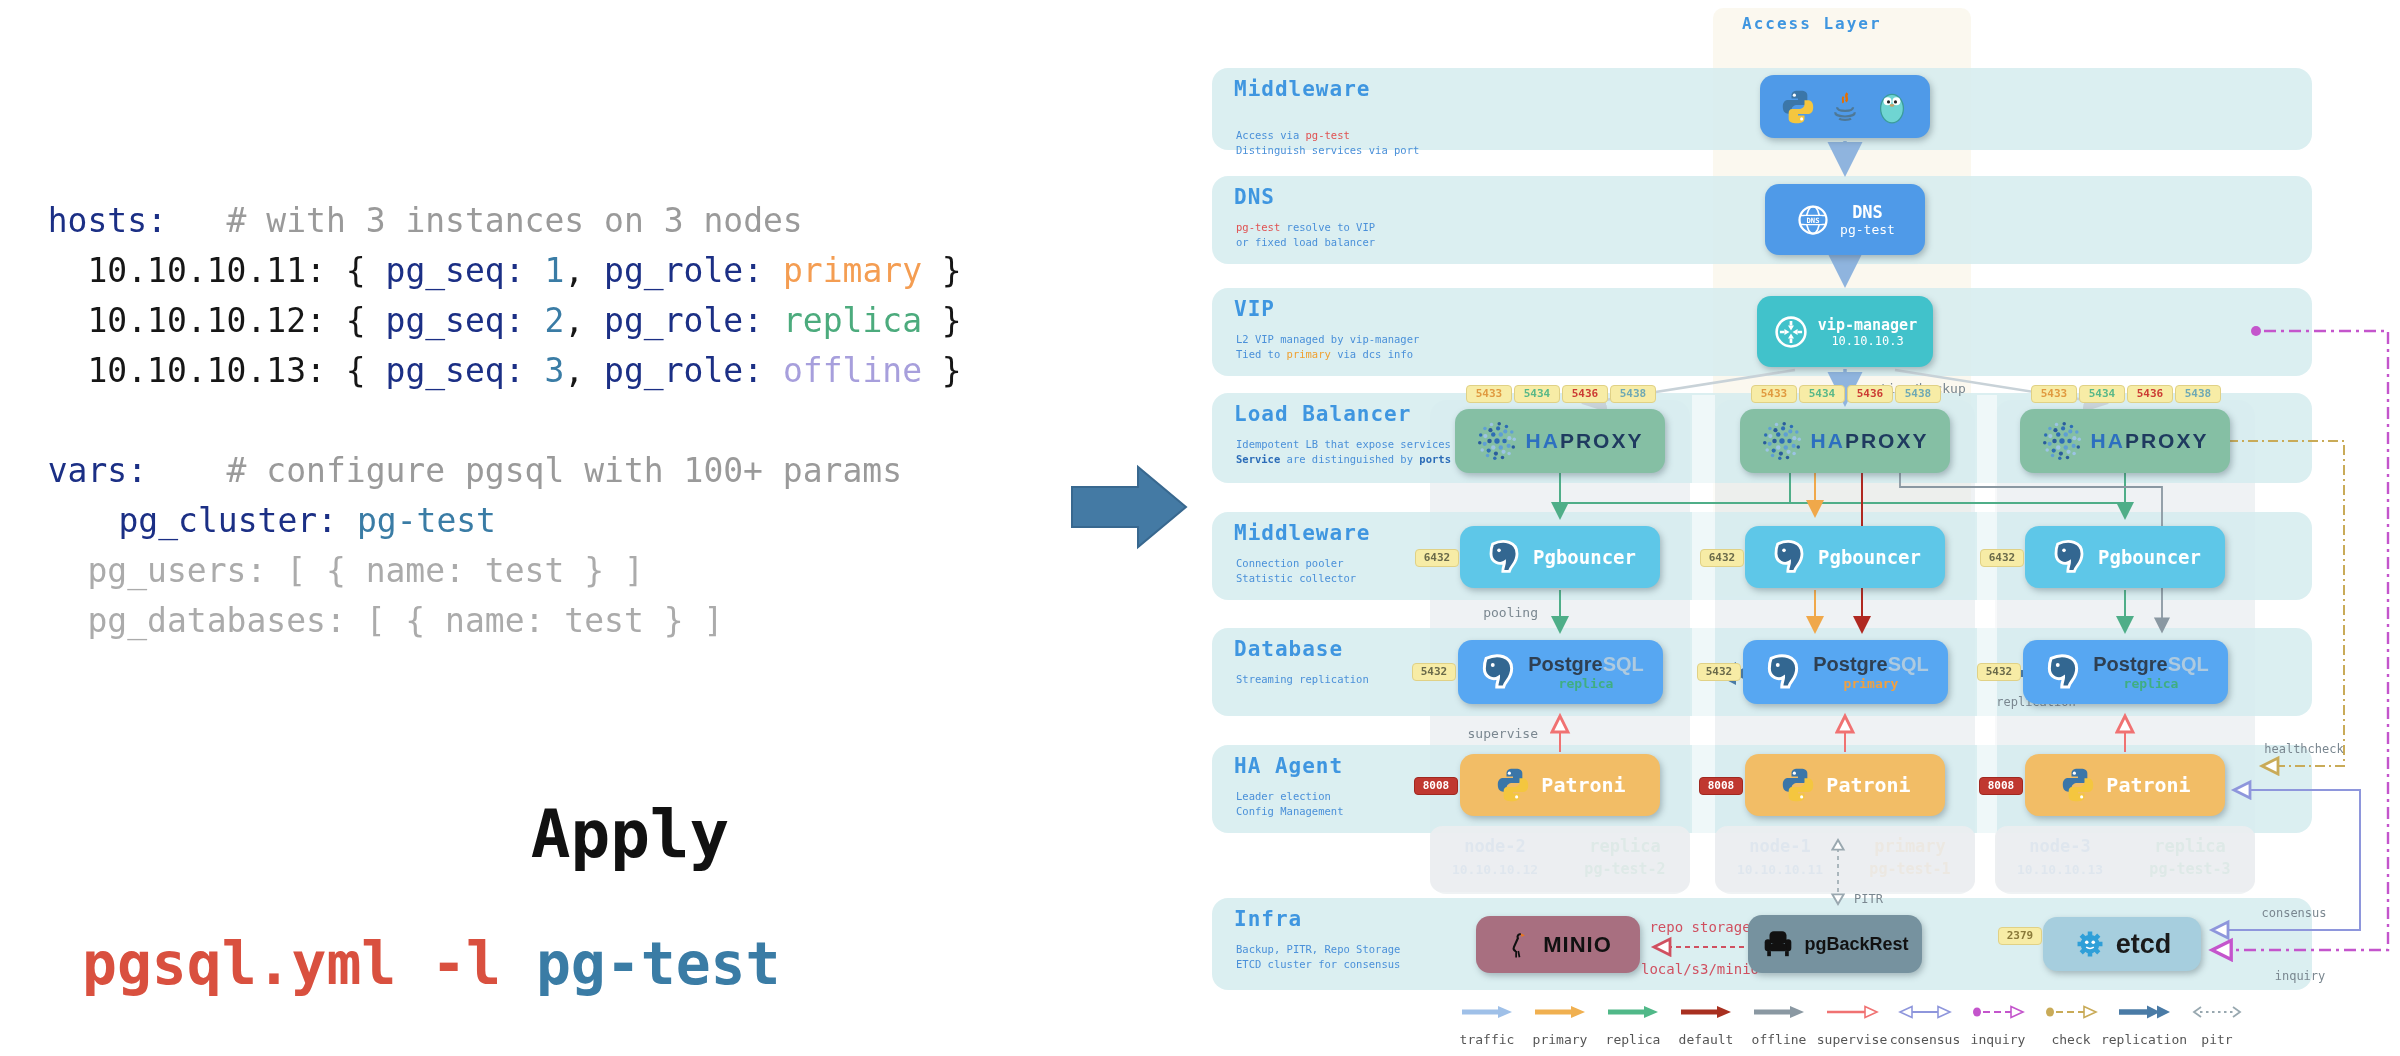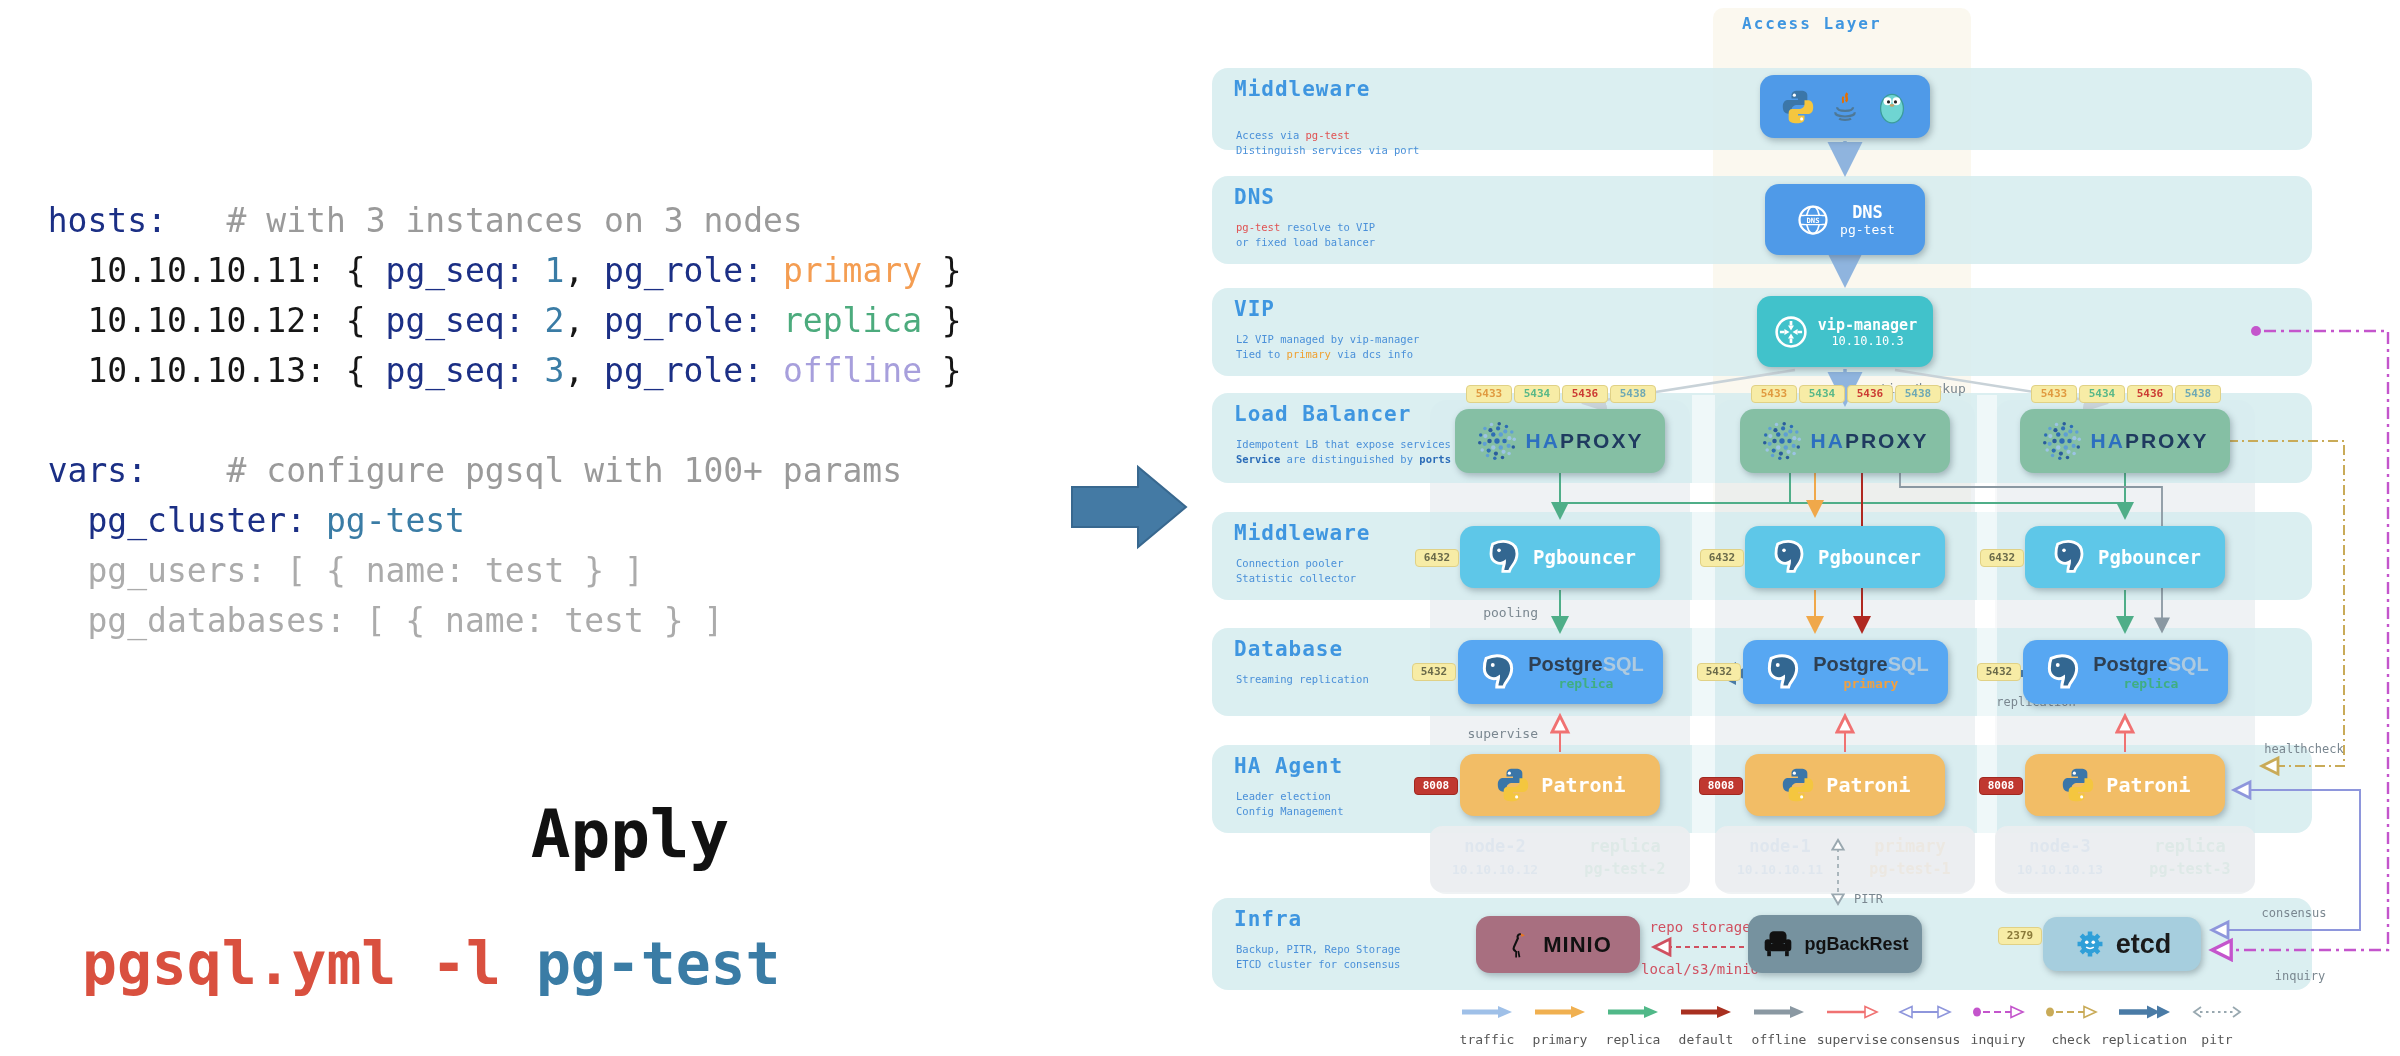--- a/index.html
+++ b/index.html
@@ -35,21 +35,21 @@
 <div id="stage">
 
 
   <div class="abs" id="code-block" style="left:8px;top:196px;">
       <div class="codeline"><span style="color: rgb(22, 22, 22);">  </span><span style="color: rgb(27, 47, 133);">hosts:</span><span style="color: rgb(154, 154, 154);">   # with 3 instances on 3 nodes</span></div>
       <div class="codeline"><span style="color: rgb(22, 22, 22);">    </span><span style="color: rgb(22, 22, 22);">10.10.10.11:</span><span style="color: rgb(22, 22, 22);"> { </span><span style="color: rgb(27, 47, 133);">pg_seq:</span><span style="color: rgb(22, 22, 22);"> </span><span style="color: rgb(58, 124, 165);">1</span><span style="color: rgb(22, 22, 22);">, </span><span style="color: rgb(27, 47, 133);">pg_role:</span><span style="color: rgb(22, 22, 22);"> </span><span style="color: rgb(244, 157, 82);">primary</span><span style="color: rgb(22, 22, 22);"> }</span></div>
       <div class="codeline"><span style="color: rgb(22, 22, 22);">    </span><span style="color: rgb(22, 22, 22);">10.10.10.12:</span><span style="color: rgb(22, 22, 22);"> { </span><span style="color: rgb(27, 47, 133);">pg_seq:</span><span style="color: rgb(22, 22, 22);"> </span><span style="color: rgb(58, 124, 165);">2</span><span style="color: rgb(22, 22, 22);">, </span><span style="color: rgb(27, 47, 133);">pg_role:</span><span style="color: rgb(22, 22, 22);"> </span><span style="color: rgb(76, 171, 125);">replica</span><span style="color: rgb(22, 22, 22);"> }</span></div>
       <div class="codeline"><span style="color: rgb(22, 22, 22);">    </span><span style="color: rgb(22, 22, 22);">10.10.10.13:</span><span style="color: rgb(22, 22, 22);"> { </span><span style="color: rgb(27, 47, 133);">pg_seq:</span><span style="color: rgb(22, 22, 22);"> </span><span style="color: rgb(58, 124, 165);">3</span><span style="color: rgb(22, 22, 22);">, </span><span style="color: rgb(27, 47, 133);">pg_role:</span><span style="color: rgb(22, 22, 22);"> </span><span style="color: rgb(167, 159, 220);">offline</span><span style="color: rgb(22, 22, 22);"> }</span></div>
       <div class="codeline">&nbsp;</div>
       <div class="codeline"><span style="color: rgb(22, 22, 22);">  </span><span style="color: rgb(27, 47, 133);">vars:</span><span style="color: rgb(154, 154, 154);">    # configure pgsql with 100+ params</span></div>
-      <div class="codeline"><span style="color: rgb(22, 22, 22);">    </span><span style="color: rgb(27, 47, 133);">pg_cluster:</span><span style="color: rgb(22, 22, 22);"> </span><span style="color: rgb(58, 124, 165);">pg-test</span></div>
+      <div class="codeline"><span style="color: rgb(22, 22, 22);">    </span><span style="color: rgb(27, 47, 133); margin-left: 31px;">pg_cluster:</span><span style="color: rgb(22, 22, 22);"> </span><span style="color: rgb(58, 124, 165);">pg-test</span></div>
       <div class="codeline"><span style="color: rgb(22, 22, 22);">    </span><span style="color: rgb(171, 171, 171);">pg_users: [ { name: test } ]</span></div>
       <div class="codeline"><span style="color: rgb(22, 22, 22);">    </span><span style="color: rgb(171, 171, 171);">pg_databases: [ { name: test } ]</span></div>
     </div>
 
   <div class="abs cmdline" id="cmd-line" style="left:82px;top:930px;"><span style="color: rgb(217, 80, 63);">pgsql.yml -l </span><span style="color: rgb(58, 124, 165);">pg-test</span></div>
 
   <div class="abs big-title" style="left:310px;top:796px;width:640px;font-size:66px;">Apply</div>
 
   <svg class="abs" style="left:1068px;top:460px;" width="125" height="95">
     <polygon points="4,27 70,27 70,7 118,47 70,87 70,67 4,67" fill="#447aa4" stroke="#38688f" stroke-width="2"></polygon>

